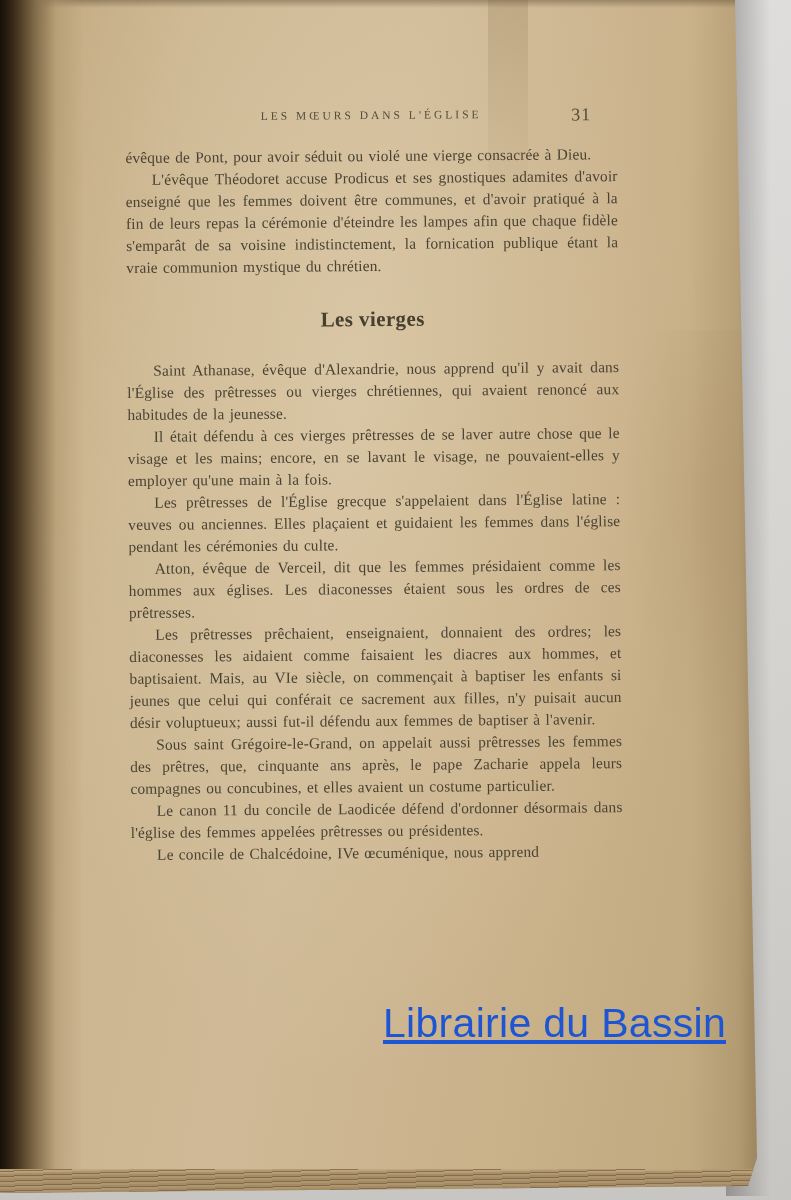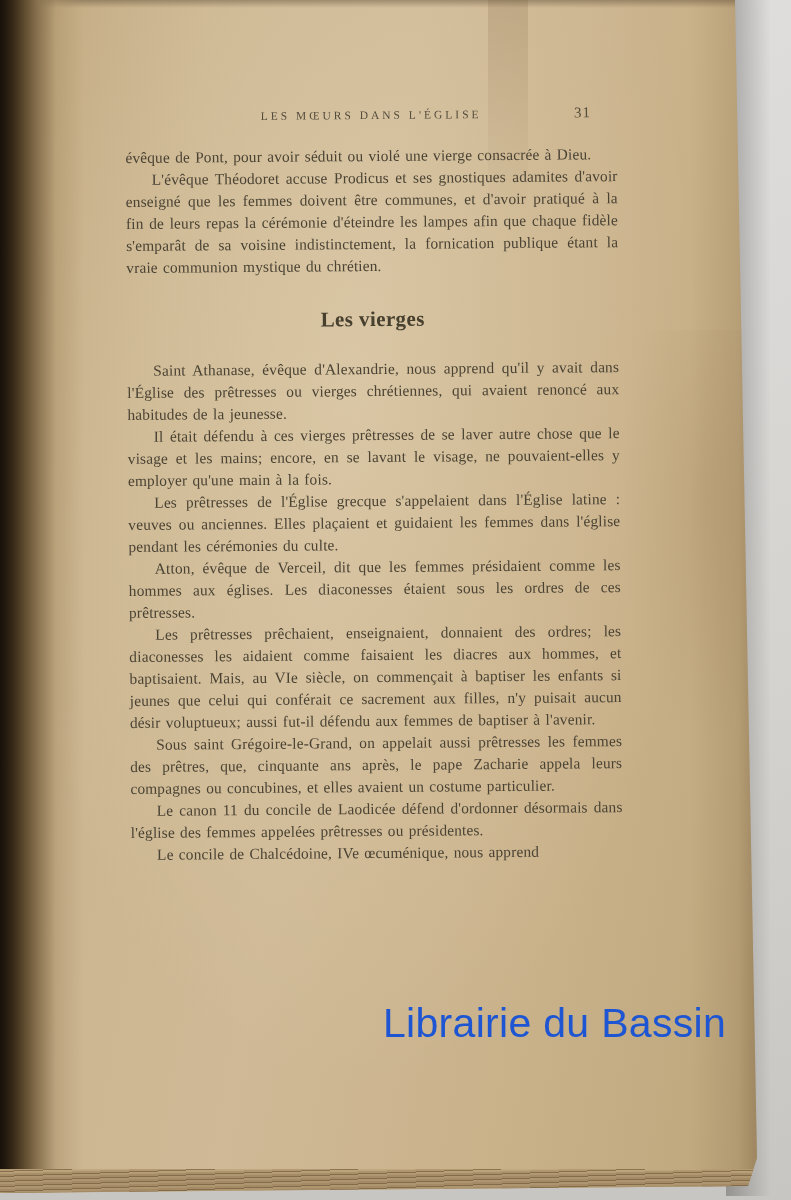--- a/index.html
+++ b/index.html
@@ -59,38 +59,38 @@
     color:#4a4334;
   }
   .running-header {
     position:relative; text-align:center;
     font-size:12.5px; letter-spacing:3px; color:#544d3c;
     margin-bottom:22px; font-variant:small-caps;
   }
   .rh-title { text-transform:uppercase; font-size:11.5px; }
   .rh-num {
     position:absolute; right:26px; top:-2px;
-    font-size:15px; letter-spacing:1px;
+    font-size:18px; letter-spacing:1px;
   }
   .para {
     font-size:15.4px; line-height:22px;
     text-align:justify; text-indent:1.7em;
     letter-spacing:0.15px; word-spacing:1.2px;
   }
   .para.no-indent { text-indent:0; }
   .section-heading {
     text-align:center; font-size:21px; font-weight:bold;
     letter-spacing:0.4px; color:#47402f;
     margin:30px 0 26px 0;
   }
   .watermark {
     position:absolute; left:383px; top:1000px;
     font-family:"Liberation Sans", sans-serif;
     font-size:41px; font-weight:normal;
-    color:#1d55d3; letter-spacing:0.3px; white-space:nowrap;
+    color:#1d55d3; letter-spacing:0.3px; white-space:nowrap;text-decoration:underline;
   }
 </style>
 </head>
 <body>
 
 <div class="photo">
   <div class="page-shadow"></div>
 
   <div class="page">
     <div class="spine-shadow"></div>

